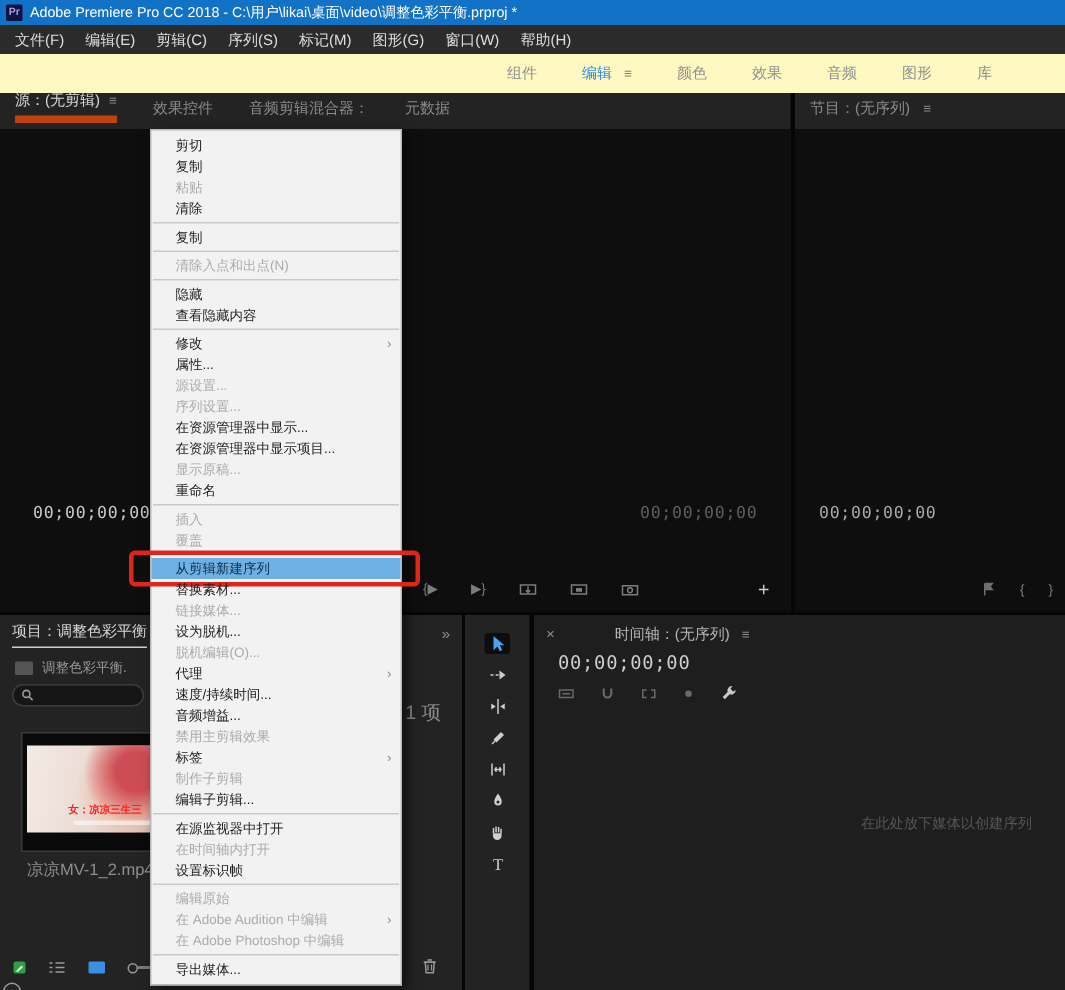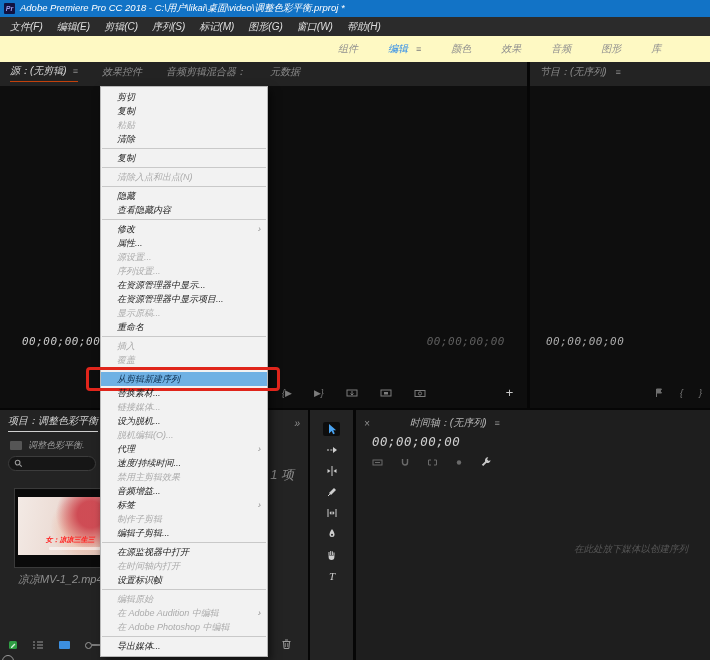--- a/index.html
+++ b/index.html
@@ -1,18 +1,18 @@
 <!DOCTYPE html>
 <html style="--titlebar: #1273c6; --accent: #2d8ceb; --hl: #6fb1e4; --annotation: #e0251b; --caption: #ff1f1f;"><head>
 <meta charset="utf-8">
 <style>
   * { margin:0; padding:0; box-sizing:border-box; }
   html,body { width:710px; height:660px; overflow:hidden; background:#060606;
     font-family:"Liberation Sans","DejaVu Sans",sans-serif; }
-  .abs { position:absolute;font-style:italic; }
+  .abs { position:absolute; }
   #stage { position:relative; width:710px; height:660px; }
 
   
   #titlebar { left:0; top:0; width:710px; height:17px; background:var(--titlebar,#1273c6);
     display:flex; align-items:center; padding:0 4px; }
   #pr-icon { width:11px; height:11px; background:#121240; color:#9f9fee; font-size:7px;
     font-weight:bold; display:flex; align-items:center; justify-content:center;
     border-radius:1px; margin-right:5px; }
   #win-title { color:#fff; font-size:9.5px; white-space:nowrap; }
 
@@ -26,21 +26,21 @@
   #wsbar { left:0; top:36px; width:710px; height:26px; background:#fef9c3;
     display:flex; align-items:center; gap:30px; padding-left:338px; }
   .ws-tab { font-size:10px; color:#8f8f8f; white-space:nowrap; }
   .ws-tab.active { color:var(--accent,#2d8ceb); }
   .ws-menu { color:#7d7d7d; font-size:9px; margin-left:7px; }
 
   
   .panel { background:#232323; }
   .tabrow { display:flex; align-items:flex-end; gap:24px; padding:5px 0 4px 10px; height:24px; }
   .ptab { font-size:10px; color:#8a8a8a; white-space:nowrap; padding-bottom:3px; }
-  .ptab.active { color:#d6d6d6; border-bottom:1px solid #c2410c; }
+  .ptab.active { color:#d6d6d6; border-bottom:5px solid #c2410c; }
   .ptab .pm { color:#8a8a8a; margin-left:6px; font-size:9px; }
   .monitor { position:absolute; left:0; right:0; top:24px; bottom:0; background:#0e0e0e; }
   .tc { font-family:"DejaVu Sans Mono",monospace; font-size:11px; letter-spacing:.5px; color:#c9c9c9; }
   .tc.dim { color:#5e5e5e; }
 
   
   #source-group { left:0; top:62px; width:527px; height:346px; }
   #program-group { left:530px; top:62px; width:180px; height:346px; }
   #program-group .tabrow { gap:0; }
   .transport { position:absolute; bottom:10px; display:flex; align-items:center; gap:22px; color:#7c7c7c; }
@@ -367,22 +367,22 @@
       <div class="mi dis">插入</div>
       <div class="mi dis">覆盖</div>
       <div class="sep"></div>
       <div class="mi hl">从剪辑新建序列</div>
       <div class="mi">替换素材...</div>
       <div class="mi dis">链接媒体...</div>
       <div class="mi">设为脱机...</div>
       <div class="mi dis">脱机编辑(O)...</div>
       <div class="mi">代理<span class="sub">›</span></div>
       <div class="mi">速度/持续时间...</div>
+      <div class="mi">音频增益...</div>
       <div class="mi dis">禁用主剪辑效果</div>
-      <div class="mi">音频增益...</div>
       <div class="mi">标签<span class="sub">›</span></div>
       <div class="mi dis">制作子剪辑</div>
       <div class="mi">编辑子剪辑...</div>
       <div class="sep"></div>
       <div class="mi">在源监视器中打开</div>
       <div class="mi dis">在时间轴内打开</div>
       <div class="mi">设置标识帧</div>
       <div class="sep"></div>
       <div class="mi dis">编辑原始</div>
       <div class="mi dis">在 Adobe Audition 中编辑<span class="sub">›</span></div>

